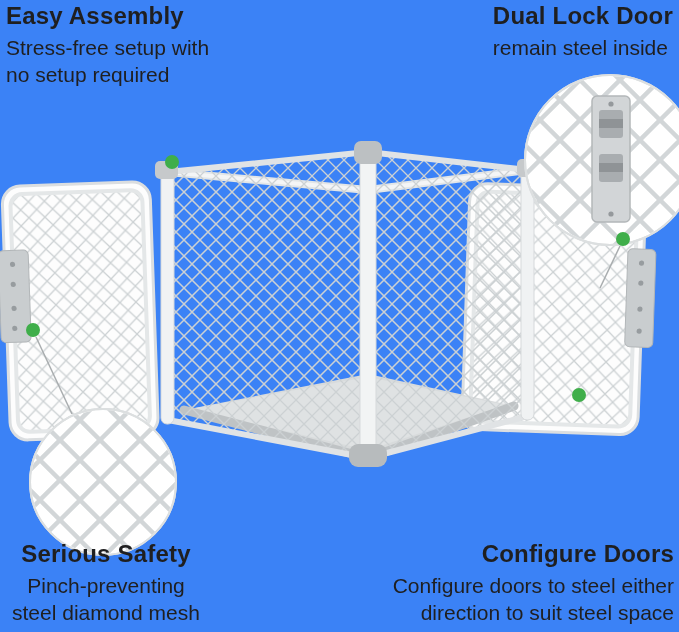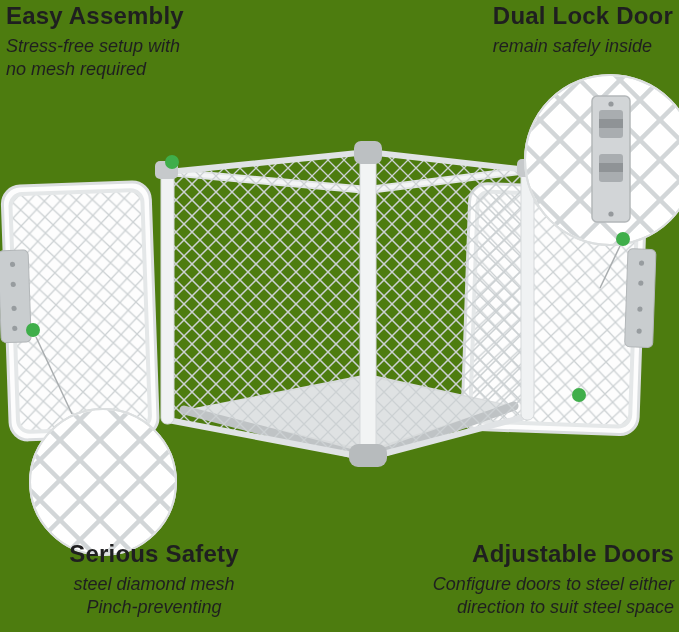--- a/index.html
+++ b/index.html
@@ -1,30 +1,30 @@
 <!DOCTYPE html>
 <html><head>
 <meta charset="utf-8">
 <style>
   html,body{margin:0;padding:0;background:#ffffff;}
   .stage{
     position:relative;
     width:679px;height:632px;
-    background:#4d7c0f;
+    background:#3b82f6;
     overflow:hidden;
     font-family:"Liberation Sans",sans-serif;
     color:#1f1f20;
   }
   .illustration{position:absolute;left:0;top:0;width:679px;height:632px;}
   .feature{position:absolute;z-index:2;}
   .feature h2{margin:0 0 5px 0;font-size:24px;font-weight:700;letter-spacing:0.2px;}
-  .feature p{margin:0;font-size:18px;line-height:1.28;font-weight:400;font-style:italic;}
+  .feature p{margin:0;font-size:21px;line-height:1.28;font-weight:400;}
   .f-top-left{left:6px;top:2px;text-align:left;}
   .f-top-right{right:6px;top:2px;text-align:left;}
-  .f-bottom-left{left:0px;top:540px;width:212px;text-align:center;margin-left:48px;}
+  .f-bottom-left{left:0px;top:540px;width:212px;text-align:center;}
   .f-bottom-right{right:5px;top:540px;text-align:right;}
 </style>
 </head>
 <body>
 
 <div class="stage">
 
   <svg class="illustration" width="679" height="632" viewBox="0 0 679 632" xmlns="http://www.w3.org/2000/svg">
     <defs>
       <pattern id="mesh" width="16" height="16" patternUnits="userSpaceOnUse">
@@ -126,33 +126,33 @@
 
     <circle cx="172" cy="162" r="7" fill="#3fae4a"></circle>
     <circle cx="33" cy="330" r="7" fill="#3fae4a"></circle>
     <circle cx="623" cy="239" r="7" fill="#3fae4a"></circle>
     <circle cx="579" cy="395" r="7" fill="#3fae4a"></circle>
   </svg>
 
   <div class="feature f-top-left">
     <h2>Easy Assembly</h2>
     <p>Stress-free setup with</p>
-    <p>no mesh required</p>
+    <p>no setup required</p>
   </div>
 
   <div class="feature f-top-right">
     <h2>Dual Lock Door</h2>
-    <p>remain safely inside</p>
+    <p>remain steel inside</p>
   </div>
 
   <div class="feature f-bottom-left">
     <h2>Serious Safety</h2>
+    <p>Pinch-preventing</p>
     <p>steel diamond mesh</p>
-    <p>Pinch-preventing</p>
   </div>
 
   <div class="feature f-bottom-right">
-    <h2>Adjustable Doors</h2>
+    <h2>Configure Doors</h2>
     <p>Configure doors to steel either</p>
     <p>direction to suit steel space</p>
   </div>
 
 </div>
 
 </body></html>

